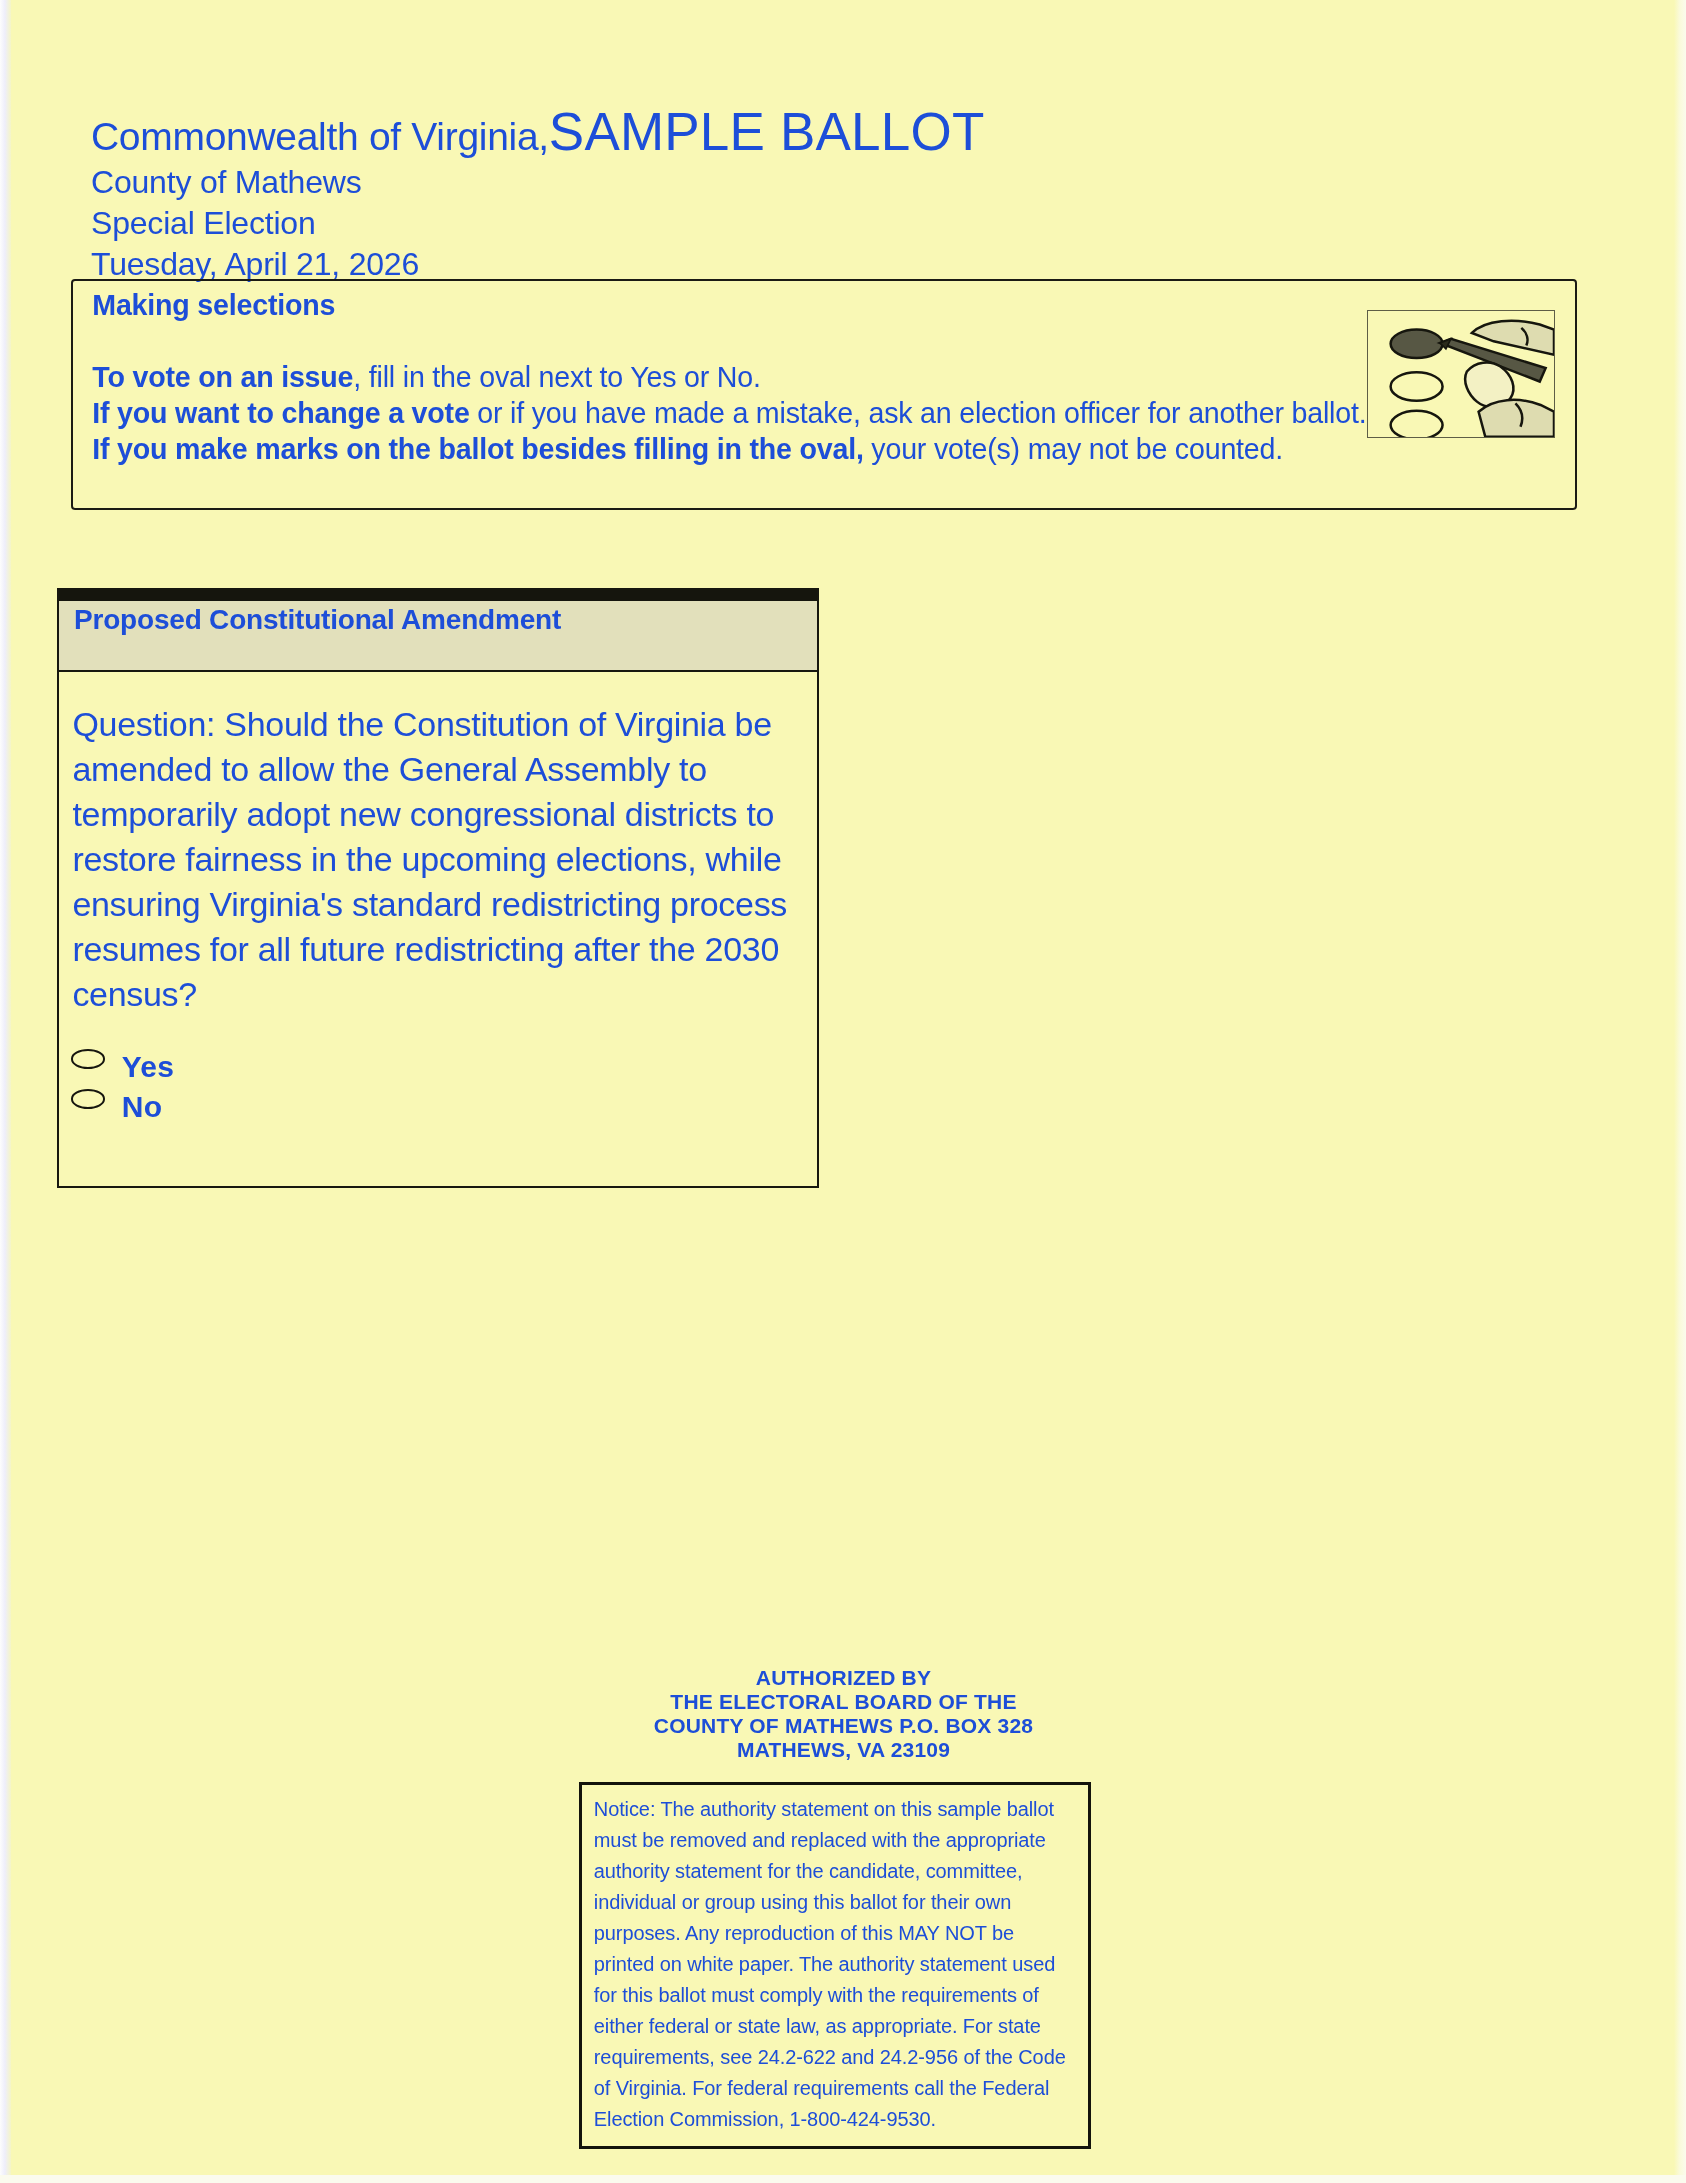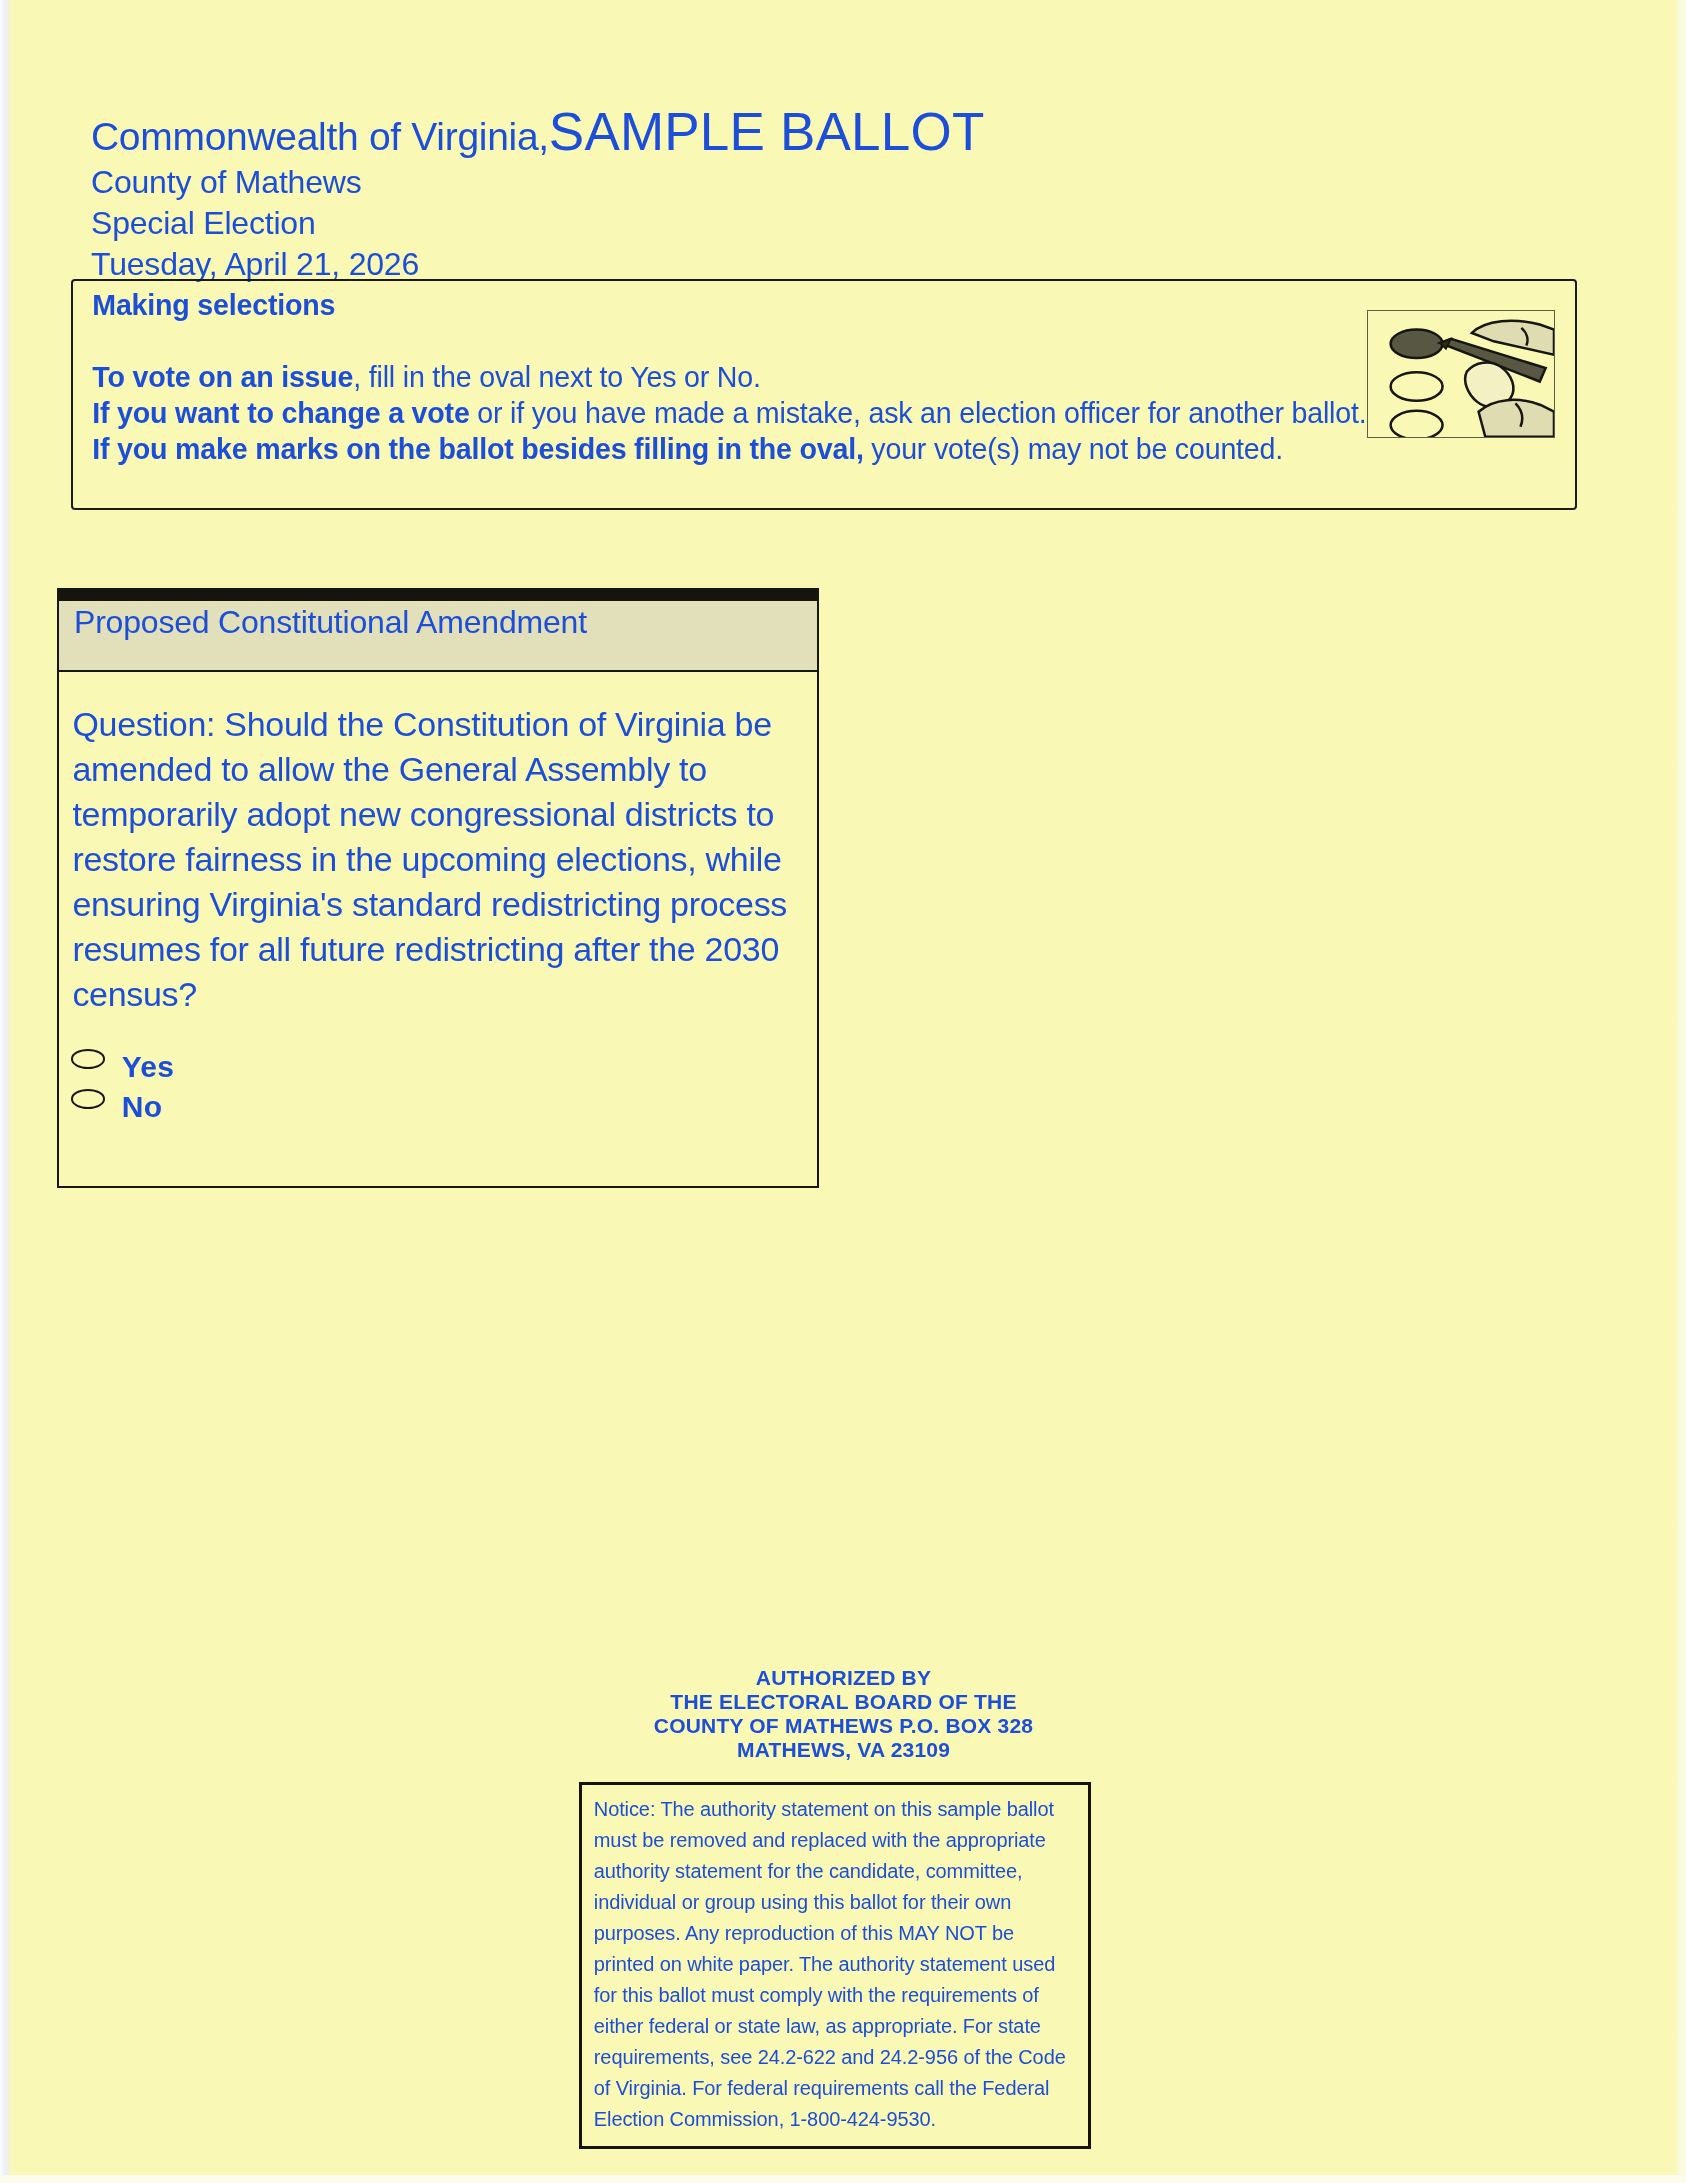--- a/index.html
+++ b/index.html
@@ -129,22 +129,22 @@
   .contest-header {
     height: 69px;
     background: #e2e0bb;
     border-bottom: 2.5px solid #17170f;
     position: relative;
   }
   .contest-header-label {
     position: absolute;
     left: 15px;
     top: 3.4px;
-    font-size: 32px;
-    font-weight: normal;
+    font-size: 28px;
+    font-weight: bold;
     letter-spacing: -0.2px;
   }
   .contest-question {
     padding: 30px 17px 0 13.4px;
     font-size: 34px;
     line-height: 45px;
     letter-spacing: -0.3px;
   }
   .choices {
     margin-top: 22px;

